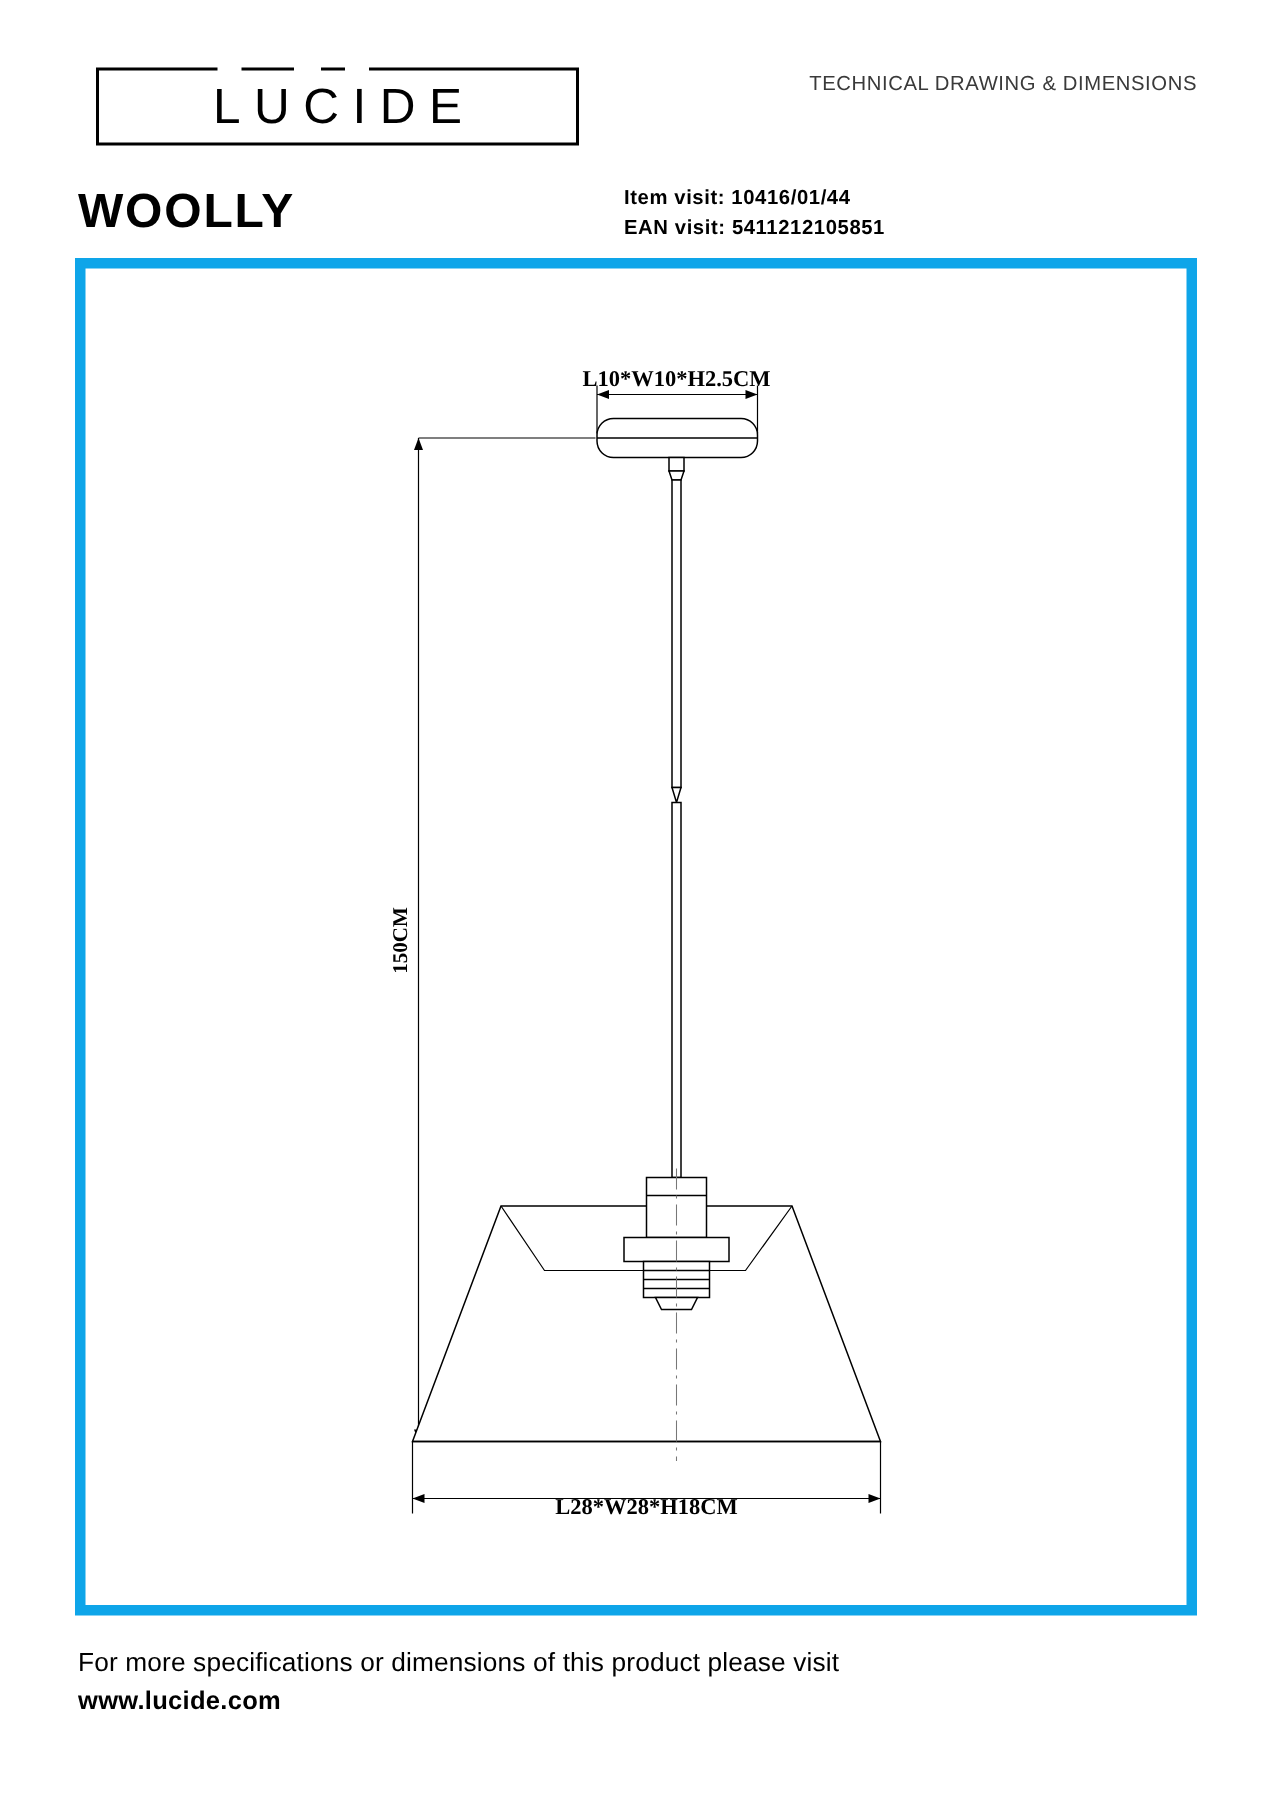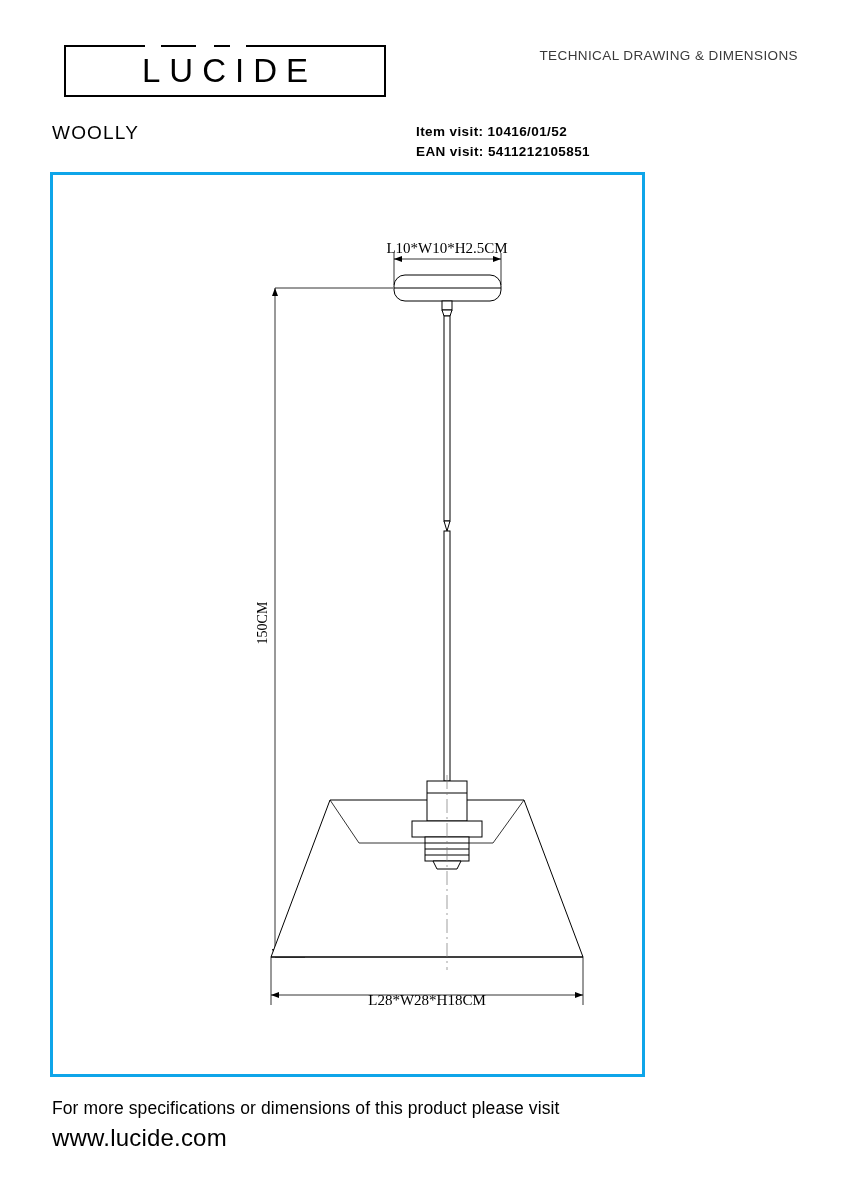--- a/index.html
+++ b/index.html
@@ -66,46 +66,47 @@
     font-weight: 400;
     letter-spacing: 0.4px;
     color: #3a3a3a;
     text-align: right;
   }
 
   .product-title {
     position: absolute;
     left: 52px;
     top: 122px;
-    font-size: 19px;
-    font-weight: normal;
+    font-size: 32px;
+    font-weight: bold;
     letter-spacing: 1.2px;
     color: #000;
   }
 
   .item-block {
     position: absolute;
     left: 416px;
     top: 122px;
     font-size: 13.5px;
     font-weight: bold;
     line-height: 20px;
     letter-spacing: 0.4px;
   }
   .item-block .val { font-weight: bold; }
 
   
   .frame {
     position: absolute;
     left: 50px;
     top: 172px;
-    width: 595px;
+    width: 748px;
     height: 905px;
-    border: 3px solid #0ea5e9;
+    border: 7px solid #0ea5e9;
     box-sizing: border-box;
+    font-weight: bold;
   }
 
   .drawing {
     position: absolute;
     left: 0; top: 0;
     width: 748px;
     height: 905px;
   }
   .footer-text {
     position: absolute;
@@ -113,22 +114,22 @@
     top: 1098px;
     font-size: 17.5px;
     font-weight: normal;
     letter-spacing: 0.1px;
     color: #000;
   }
   .footer-url {
     position: absolute;
     left: 52px;
     top: 1124px;
-    font-size: 24px;
-    font-weight: normal;
+    font-size: 17px;
+    font-weight: bold;
     letter-spacing: 0.2px;
     color: #000;
   }
 </style>
 </head>
 <body>
 
 <div class="page">
 
   <div class="logo-box">
@@ -138,21 +139,21 @@
   <div class="logo-notch notch-b"></div>
   <div class="logo-notch notch-c"></div>
 
   <div class="tech-drawing-label">TECHNICAL DRAWING &amp; DIMENSIONS</div>
 
   <div class="product-title">WOOLLY</div>
 
   <div class="item-block">
     <div>
       <span>Item visit:</span>
-      <span class="val">10416/01/52</span>
+      <span class="val">10416/01/44</span>
     </div>
     <div>
       <span>EAN visit:</span>
       <span class="val">5411212105851</span>
     </div>
   </div>
 
   <div class="frame">
     <svg class="drawing" viewBox="0 0 748 905" xmlns="http://www.w3.org/2000/svg">
 

